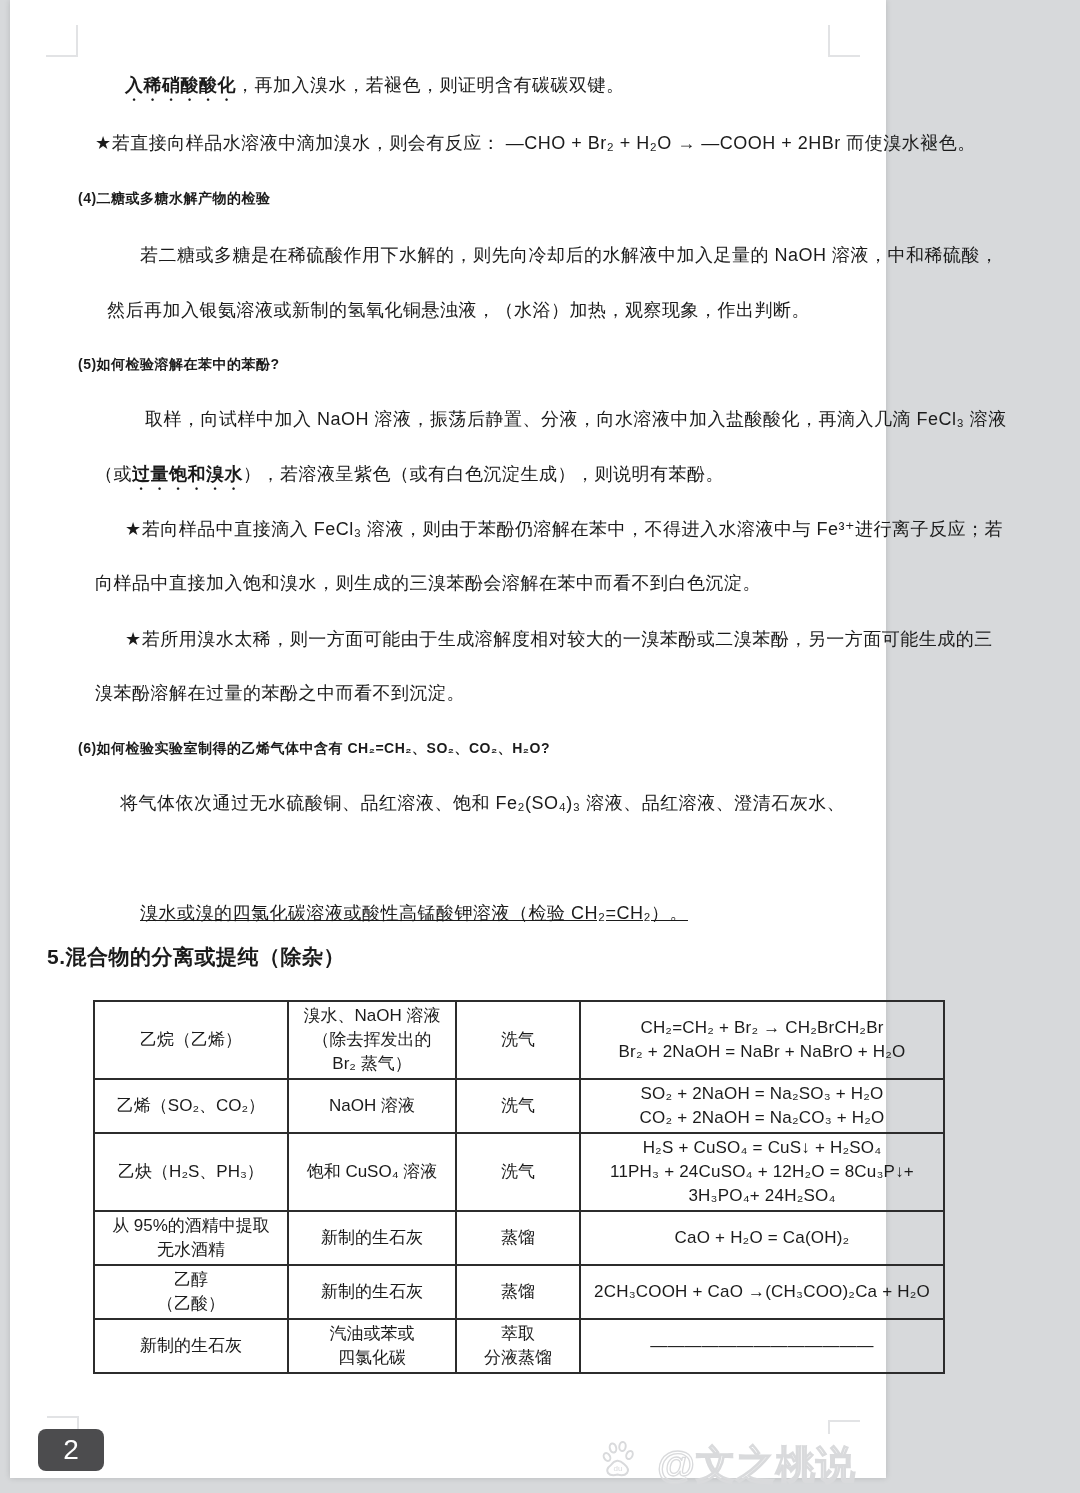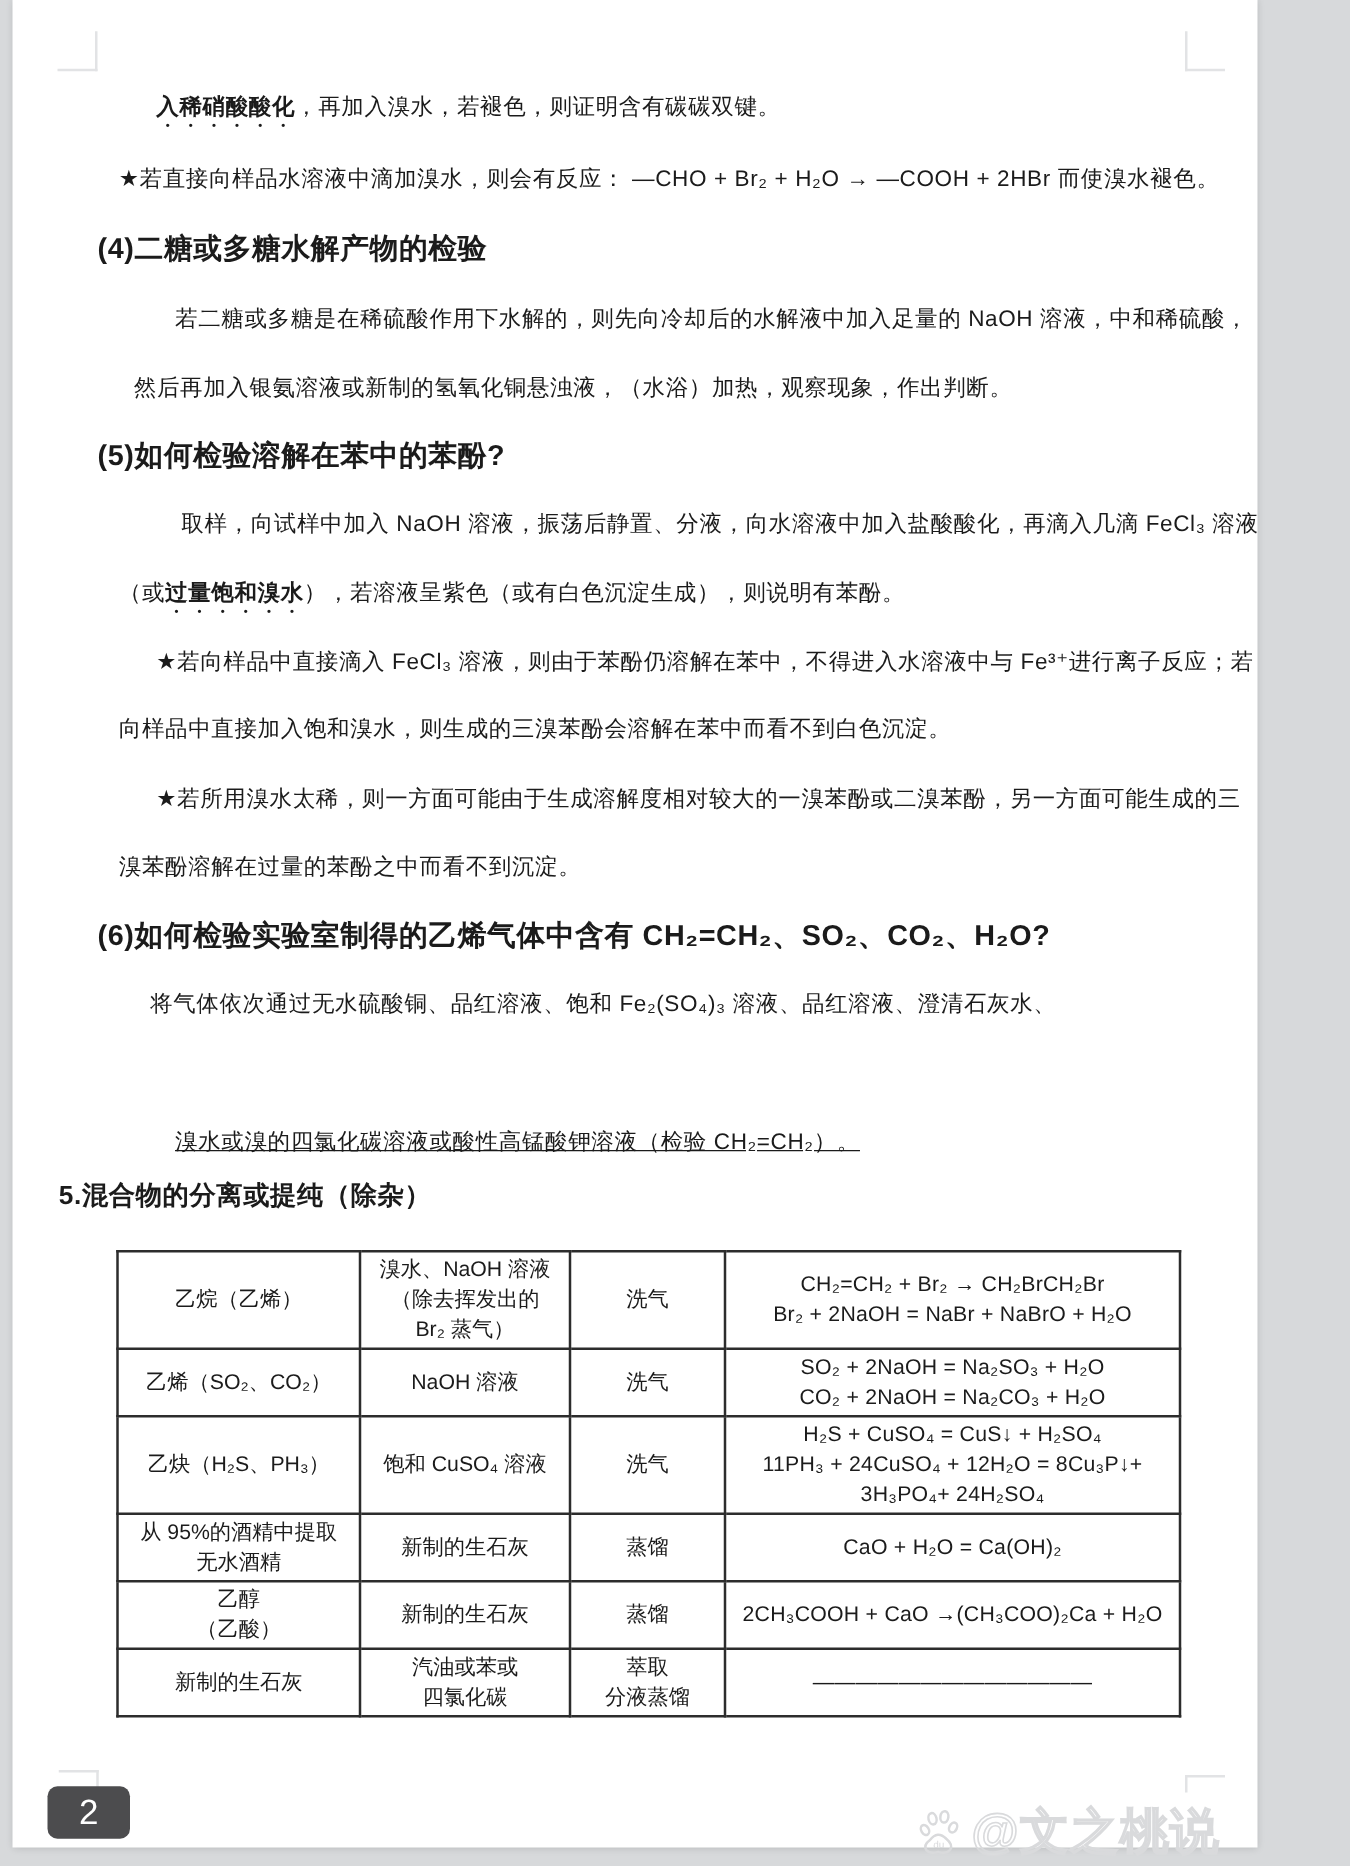--- a/index.html
+++ b/index.html
@@ -7,38 +7,38 @@
   body {
     background: #d7d9db;
     font-family: "Liberation Sans", "DejaVu Sans", sans-serif;
     color: #1b1b1b;
     overflow: hidden;
     position: relative;
   }
   .page {
     position: absolute;
     left: 10px; top: 0;
-    width: 996px; height: 1478px;
+    width: 876px; height: 1478px;
     background: #ffffff;
     box-shadow: 0 0 6px rgba(0,0,0,0.15);
   }
   .crop-mark { position: absolute; width: 32px; height: 32px; }
   .crop-tl { left: 36px; top: 25px; border-right: 2px solid #e2e3e5; border-bottom: 2px solid #e2e3e5; }
   .crop-tr { right: 26px; top: 25px; border-left: 2px solid #e2e3e5; border-bottom: 2px solid #e2e3e5; }
   .crop-bl { left: 37px; bottom: 48px; height: 14px; border-top: 2px solid #e2e3e5; border-right: 2px solid #e2e3e5; }
   .crop-br { right: 26px; bottom: 44px; height: 14px; border-top: 2px solid #e2e3e5; border-left: 2px solid #e2e3e5; }
 
   .line {
     position: absolute;
     white-space: nowrap;
     font-size: 18px;
     letter-spacing: 0.5px;
     line-height: 24px;
   }
-  .h-sub { font-size: 23px; font-weight: bold; }
+  .h-sub { font-size: 14px; font-weight: bold; }
   .h-main { font-size: 21px; font-weight: bold; letter-spacing: 0.5px; }
   .emdot {
     font-weight: bold;
     text-emphasis: filled dot #1b1b1b;
     -webkit-text-emphasis: filled dot #1b1b1b;
     text-emphasis-position: under right;
     -webkit-text-emphasis-position: under right;
   }
 
   table.sep {
@@ -75,21 +75,21 @@
     width: 66px; height: 42px;
     background: #4c4c4e;
     border-radius: 8px;
     color: #ffffff;
     font-size: 28px;
     display: flex; align-items: center; justify-content: center;
   }
   .watermark {
     position: absolute;
     right: 30px; top: 1438px;
-    display: flex; align-items: center; gap: 3px;
+    display: flex; align-items: flex-start; gap: 16px;
   }
   .watermark .wm-text {
     font-size: 39px;
     font-weight: bold;
     letter-spacing: 1px;
     color: rgba(255,255,255,0.15);
     -webkit-text-stroke: 1.3px #d9dadc;
   }
 </style>
 </head>

